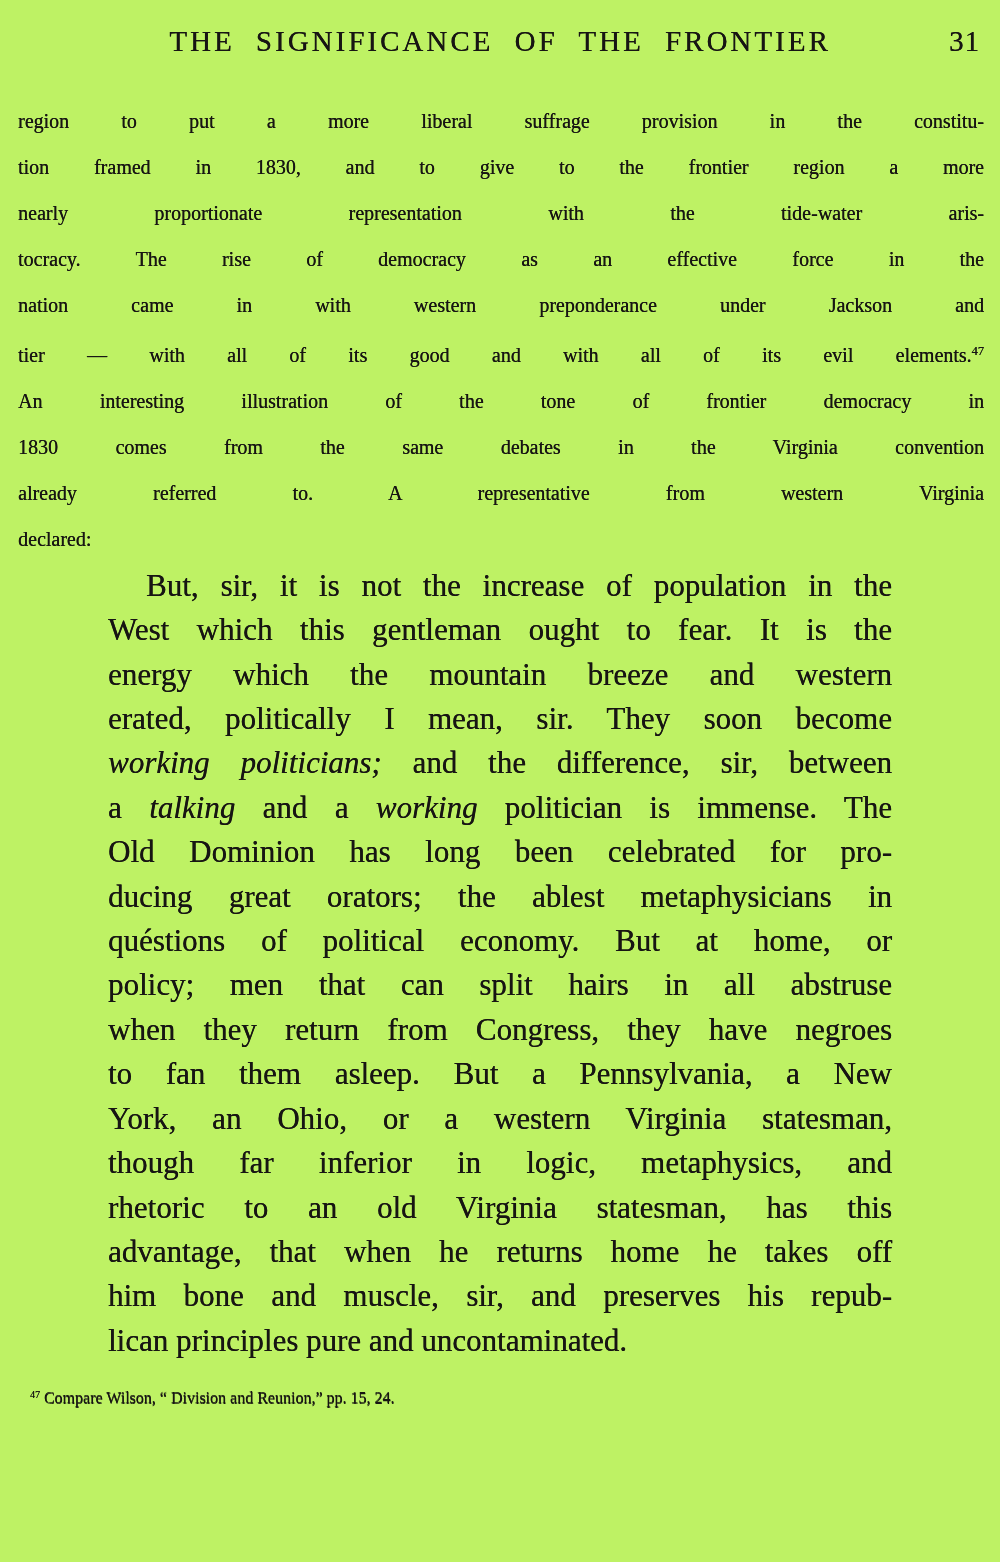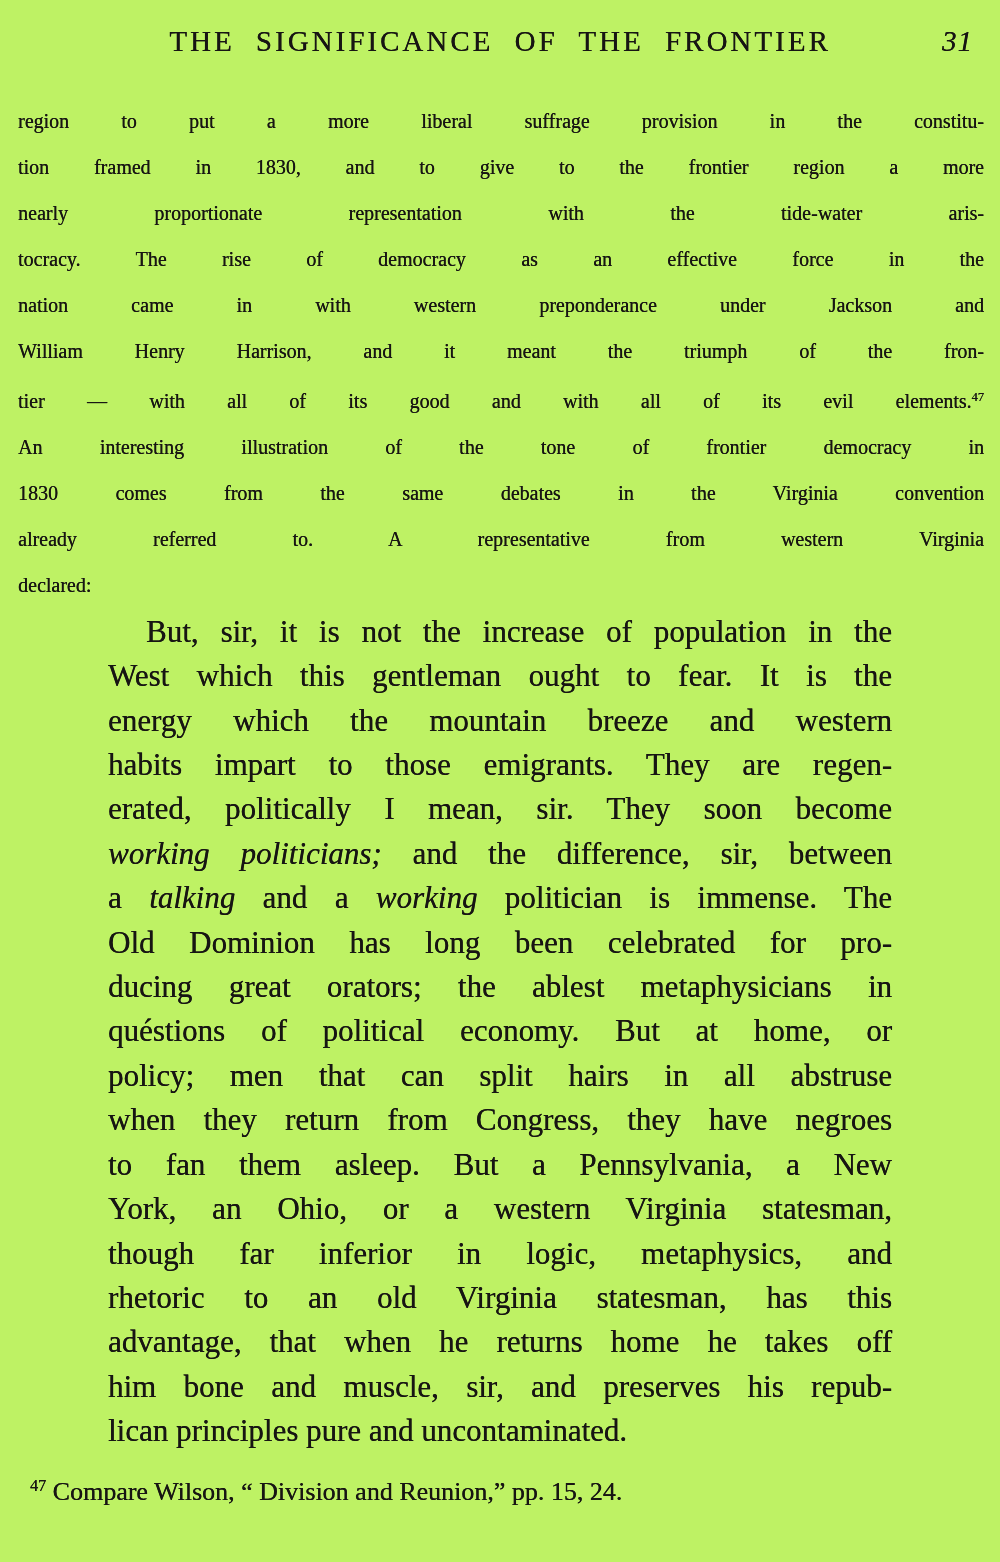--- a/index.html
+++ b/index.html
@@ -18,39 +18,38 @@
     position: relative;
     text-align: center;
     font-size: 29px;
     line-height: 30px;
     letter-spacing: 3px;
     word-spacing: 11px;
     white-space: nowrap;
   }
   .page-number {
     position: absolute;
-    right: 27px;
+    right: 20px;
     top: 26px;
     letter-spacing: 1px;
     word-spacing: normal;
-    font-style: italic;
   }
   .body-text {
     margin: 42px 16px 0 18px;
     font-size: 20px;
     line-height: 46px;
   }
   .quote {
     margin: 2px 108px 0 108px;
     font-size: 31px;
     line-height: 44.4px;
   }
   .footnote {
     margin: 16px 22px 0 30px;
-    font-size: 26px;
+    font-size: 16px;
     line-height: 32px;
   }
   .line {
     text-align: justify;
     text-align-last: justify;
   }
   .line.left { text-align-last: left; }
   .line.indent { text-indent: 38px; }
   .it { font-style: italic; }
   .sup {
@@ -68,33 +67,31 @@
     <span class="running-title">THE SIGNIFICANCE OF THE FRONTIER</span>
     <span class="page-number">31</span>
   </header>
 
   <div class="body-text">
       <div class="line"><span>region to put a more liberal suffrage provision in the constitu-</span></div>
       <div class="line"><span>tion framed in 1830, and to give to the frontier region a more</span></div>
       <div class="line"><span>nearly proportionate representation with the tide-water aris-</span></div>
       <div class="line"><span>tocracy.  The rise of democracy as an effective force in the</span></div>
       <div class="line"><span>nation came in with western preponderance under Jackson and</span></div>
-      <div class="line"><span>William Henry Harrison, and it meant the triumph of the fron-</span></div>
       <div class="line"><span>tier — with all of its good and with all of its evil elements.</span><span class="sup">47</span></div>
       <div class="line"><span>An interesting illustration of the tone of frontier democracy in</span></div>
       <div class="line"><span>1830 comes from the same debates in the Virginia convention</span></div>
       <div class="line"><span>already referred to.  A representative from western Virginia</span></div>
       <div class="line left"><span>declared:</span></div>
     </div>
 
   <div class="quote">
       <div class="line indent"><span>But, sir, it is not the increase of population in the</span></div>
       <div class="line"><span>West which this gentleman ought to fear.  It is the</span></div>
       <div class="line"><span>energy which the mountain breeze and western</span></div>
-      <div class="line"><span>habits impart to those emigrants.  They are regen-</span></div>
       <div class="line"><span>erated, politically I mean, sir.  They soon become</span></div>
       <div class="line"><span class="it">working politicians;</span><span> and the difference, sir, between</span></div>
       <div class="line"><span>a </span><span class="it">talking</span><span> and a </span><span class="it">working</span><span> politician is immense.  The</span></div>
       <div class="line"><span>Old Dominion has long been celebrated for pro-</span></div>
       <div class="line"><span>ducing great orators; the ablest metaphysicians in</span></div>
       <div class="line"><span>quéstions of political economy.  But at home, or</span></div>
       <div class="line"><span>policy; men that can split hairs in all abstruse</span></div>
       <div class="line"><span>when they return from Congress, they have negroes</span></div>
       <div class="line"><span>to fan them asleep.  But a Pennsylvania, a New</span></div>
       <div class="line"><span>York, an Ohio, or a western Virginia statesman,</span></div>

